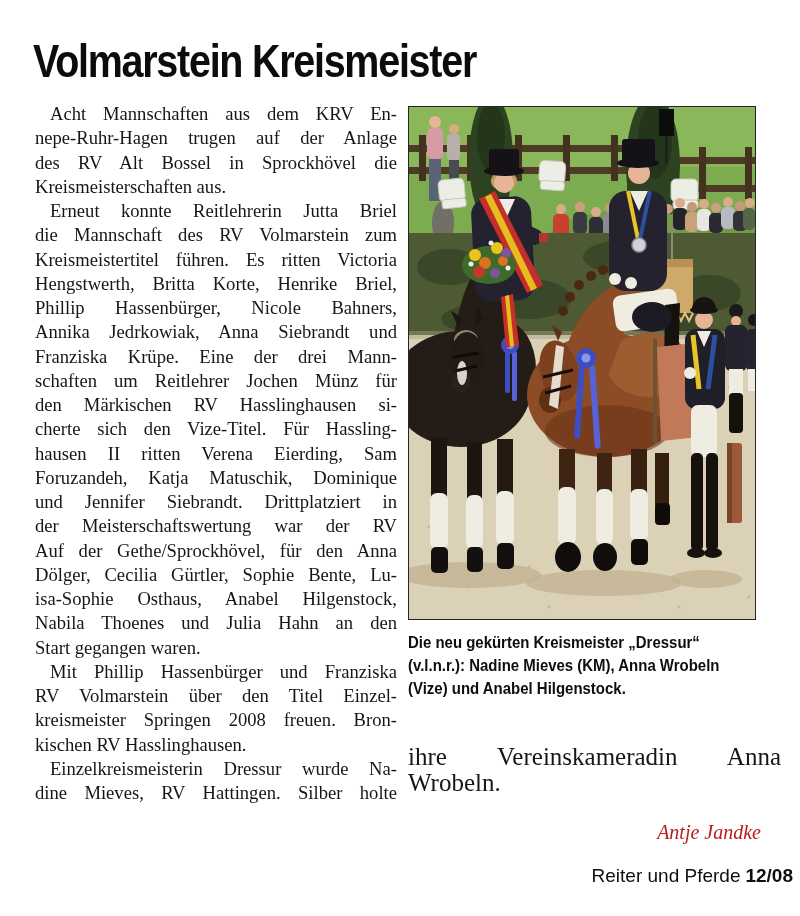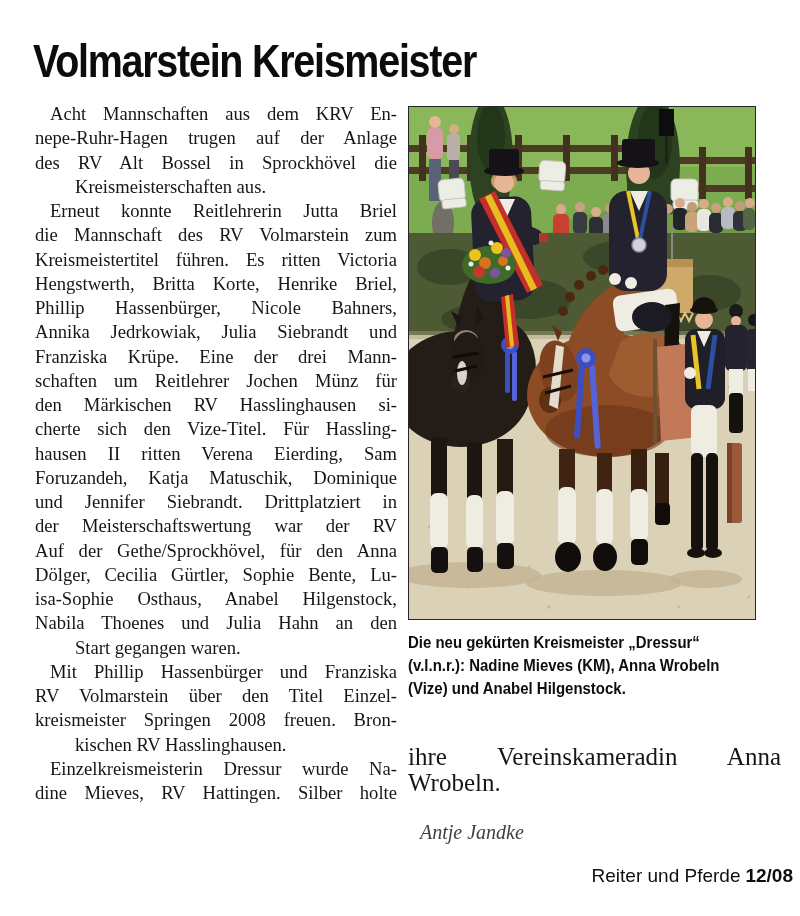--- a/index.html
+++ b/index.html
@@ -11,53 +11,53 @@
   #headline{
     left:33px;top:33px;margin:0;
     font-family:"Liberation Sans",sans-serif;font-weight:700;font-size:47px;
     letter-spacing:-1.5px;color:#0c0c0c;white-space:nowrap;
     transform:scaleX(.84);transform-origin:left top;
   }
   #left-col{left:35px;top:102px;width:362px;font-size:18.6px;line-height:24.25px;}
   #right-col{left:408px;top:744px;width:373px;font-size:25px;line-height:25.5px;}
   .tline{text-align:justify;text-align-last:justify;}
   .tline.p-first{text-indent:15px;}
-  .tline.p-end{text-align-last:left;margin-left:40px;}
+  .tline.p-end{text-align-last:left;}
   #photo-frame{
     left:408px;top:106px;width:346px;height:512px;
     border:1px solid #262626;background:#cfc3a6;overflow:hidden;
   }
   #photo-frame svg{display:block;}
   #caption{left:408px;top:631px;width:400px;
     font-family:"Liberation Sans",sans-serif;font-weight:700;font-size:17px;
     line-height:23px;color:#0d0d0d;
     transform:scaleX(.88);transform-origin:left top;}
   #caption .cap-line{white-space:nowrap;text-align:left;}
-  #author{left:420px;top:821px;width:373px;text-align:left;
-    font-style:italic;font-size:20px;color:#404040;}
+  #author{left:388px;top:821px;width:373px;text-align:right;
+    font-style:italic;font-size:20px;color:#b91c1c;}
   #footer{right:7px;top:865px;font-family:"Liberation Sans",sans-serif;
     font-size:19px;color:#0f0f0f;white-space:nowrap;margin-left:24px;}
   #footer .issue{font-weight:700;margin-left:5px;}
 </style>
 </head>
 <body>
 
 <h1 id="headline" class="abs">Volmarstein Kreismeister</h1>
 
 <div id="left-col" class="abs">
     <div class="tline p-first">Acht Mannschaften aus dem KRV En-</div>
     <div class="tline">nepe-Ruhr-Hagen trugen auf der Anlage</div>
     <div class="tline">des RV Alt Bossel in Sprockhövel die</div>
     <div class="tline p-end">Kreismeisterschaften aus.</div>
     <div class="tline p-first">Erneut konnte Reitlehrerin Jutta Briel</div>
     <div class="tline">die Mannschaft des RV Volmarstein zum</div>
     <div class="tline">Kreismeistertitel führen. Es ritten Victoria</div>
     <div class="tline">Hengstwerth, Britta Korte, Henrike Briel,</div>
     <div class="tline">Phillip Hassenbürger, Nicole Bahners,</div>
-    <div class="tline">Annika Jedrkowiak, Julia Siebrandt und</div>
+    <div class="tline">Annika Jedrkowiak, Anna Siebrandt und</div>
     <div class="tline">Franziska Krüpe. Eine der drei Mann-</div>
     <div class="tline">schaften um Reitlehrer Jochen Münz für</div>
     <div class="tline">den Märkischen RV Hasslinghausen si-</div>
     <div class="tline">cherte sich den Vize-Titel. Für Hassling-</div>
     <div class="tline">hausen II ritten Verena Eierding, Sam</div>
     <div class="tline">Foruzandeh, Katja Matuschik, Dominique</div>
     <div class="tline">und Jennifer Siebrandt. Drittplatziert in</div>
     <div class="tline">der Meisterschaftswertung war der RV</div>
     <div class="tline">Auf der Gethe/Sprockhövel, für den Anna</div>
     <div class="tline">Dölger, Cecilia Gürtler, Sophie Bente, Lu-</div>

